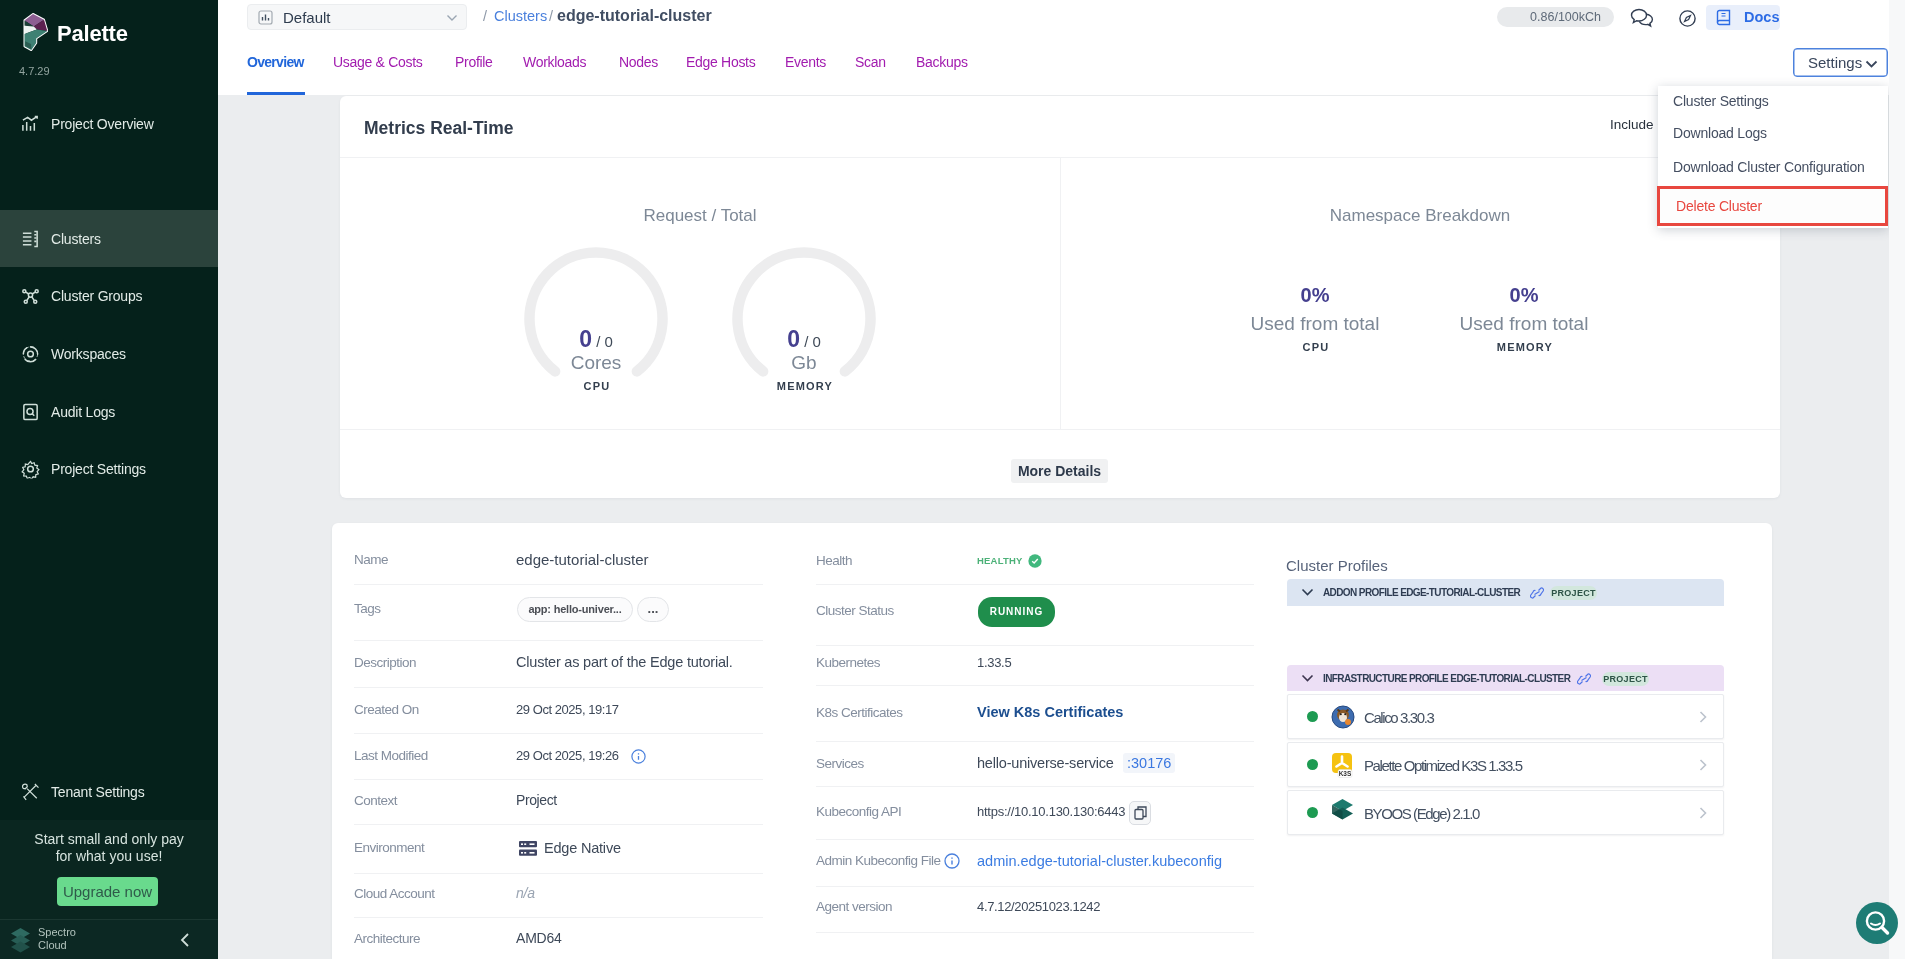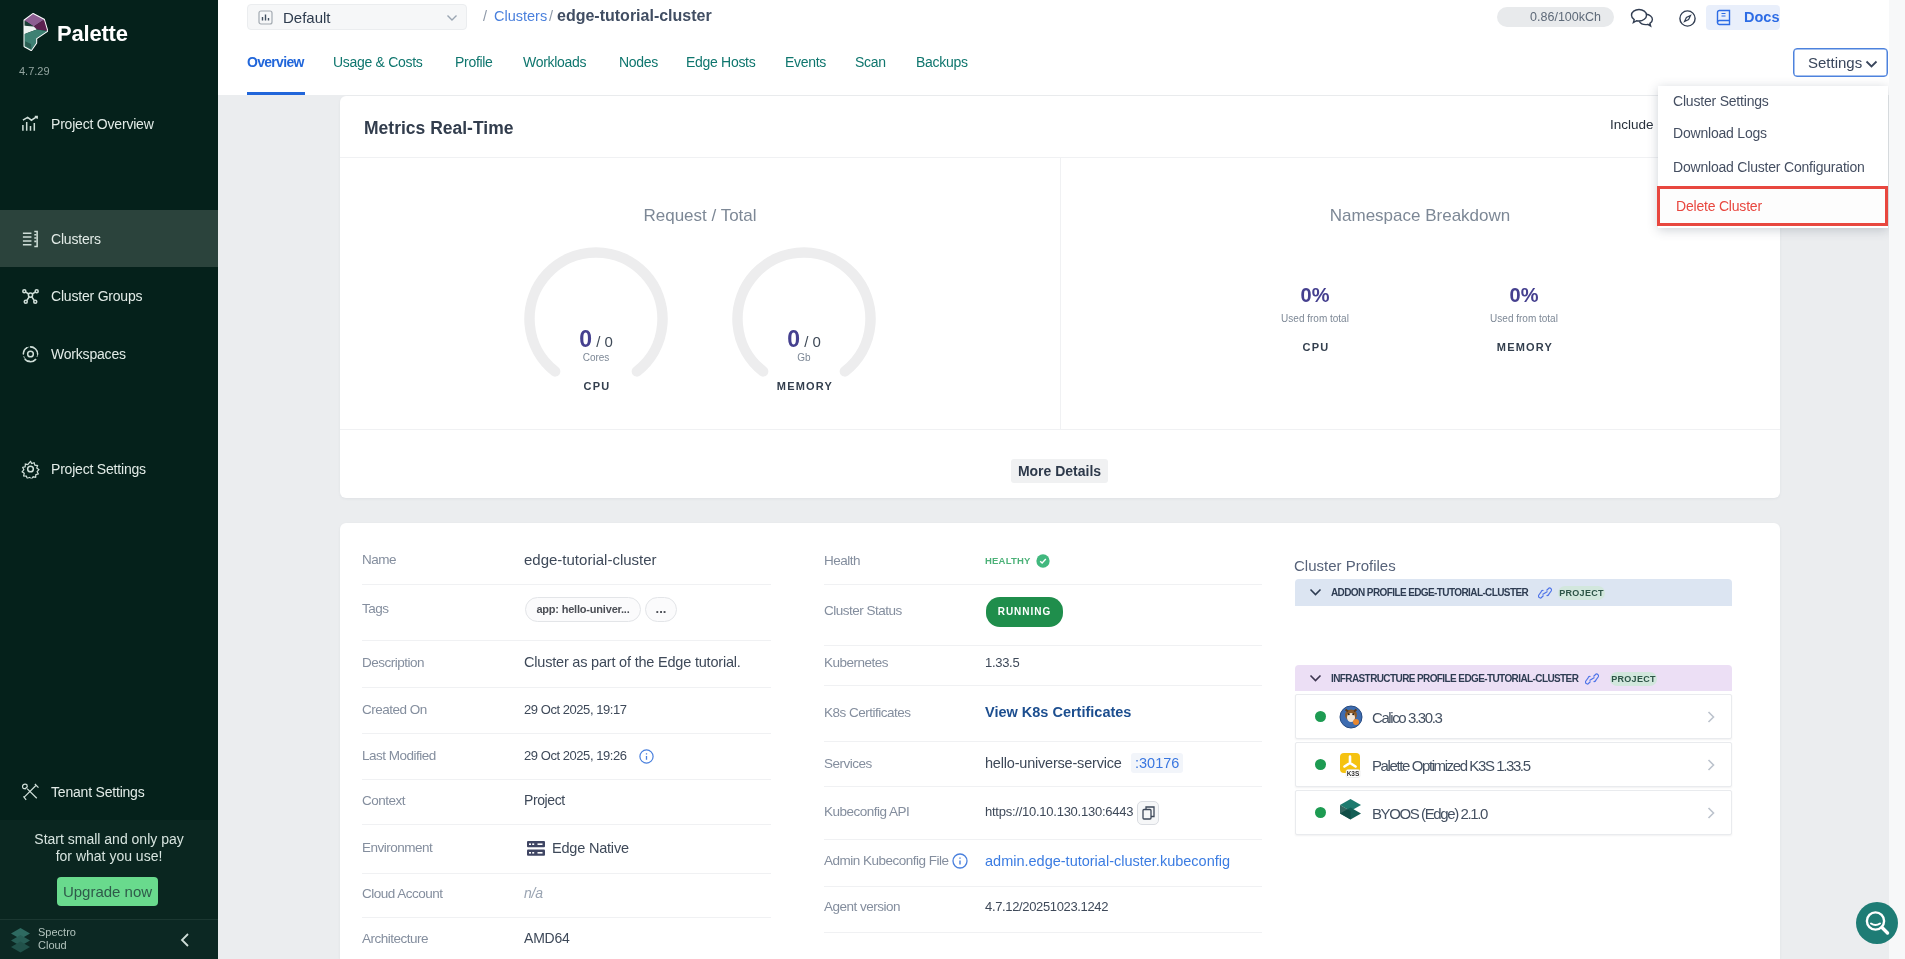--- a/index.html
+++ b/index.html
@@ -24,41 +24,41 @@
 
 #topwhite { position:absolute; left:218px; top:0; width:1687px; height:95px; background:#fff; }
 #selbox { position:absolute; left:29px; top:4px; width:220px; height:26px; background:#f6f7f8; border:1px solid #ebedef; border-radius:4px; }
 #crumb { position:absolute; left:0; top:7px; font-size:14.5px; color:#8e99a8; }
 #crumb .cl { color:#4a80dd; }
 #crumb b { color:#414e63; font-size:16px; font-weight:bold; letter-spacing:0; }
 #pill { position:absolute; left:1279px; top:7px; width:117px; height:20px; background:#e8eaec; border-radius:11px; color:#5e6a79; font-size:12.5px; text-align:right; line-height:20px; padding-right:13px; }
 #docsbtn { position:absolute; left:1488px; top:5px; width:74px; height:25px; background:#e9effb; border-radius:4px; color:#2d6ce5; font-size:14.5px; font-weight:bold; line-height:25px; text-align:left; padding-left:38px; }
 
 
-.tab { font-size:14px; color:#0f766e; letter-spacing:-0.3px; position:absolute; top:54px; }
+.tab { font-size:14px; color:#a21caf; letter-spacing:-0.3px; position:absolute; top:54px; }
 .tab.on { color:#2166da; font-weight:bold; letter-spacing:-0.7px; }
 #tabline { position:absolute; left:29px; top:92px; width:58px; height:3px; background:#2166da; }
 
 
 #setbtn { position:absolute; left:1793px; top:48px; width:95px; height:29px; box-shadow:inset 0 0 0 .5px #4d82dd; background:#fff; border:1px solid #4d82dd; border-radius:4px; z-index:40; color:#39465c; font-size:15px; line-height:27px; text-align:left; padding-left:14px; }
 #menu { position:absolute; left:1658px; top:86px; width:230px; height:142px; background:#fff; box-shadow:0 2px 10px rgba(60,70,90,.25); z-index:41; }
 #menu .mi { position:absolute; left:15px; font-size:14px; letter-spacing:-0.2px; color:#454f62; white-space:nowrap; }
 #delbox { position:absolute; left:1657px; top:186px; width:231px; height:40px; border:3px solid #e8473f; z-index:42; background:#fdfdfd; }
 #delbox span { position:absolute; left:16px; top:9px; color:#e8473f; font-size:14px; letter-spacing:-0.2px; }
 
 
 .card { position:absolute; background:#fff; border-radius:6px; box-shadow:0 1px 3px rgba(40,50,60,.06); }
 #mcard { left:340px; top:96px; width:1440px; height:402px; }
-#dcard { left:340px; top:523px; width:1440px; height:436px; border-bottom-left-radius:0; border-bottom-right-radius:0; }
+#dcard { left:332px; top:523px; width:1440px; height:436px; border-bottom-left-radius:0; border-bottom-right-radius:0; }
 .hline { position:absolute; background:#f0f1f3; height:1px; }
 .vline { position:absolute; background:#f0f1f3; width:1px; }
 .ring { position:absolute; width:146px; height:146px; }
 .bignum { color:#45408f; font-weight:bold; }
 .capt { position:absolute; font-size:11px; font-weight:bold; color:#333f4e; letter-spacing:1.2px; }
-.sub { position:absolute; font-size:10px; color:#7d8896; }
+.sub { position:absolute; font-size:19px; color:#7d8896; }
 #moredet { position:absolute; left:671px; top:363px; width:97px; height:24px; background:#f0f1f2; border-radius:3px; font-size:14px; color:#2d394a; text-align:center; line-height:24px; font-weight:bold; }
 
 
 .phead { position:absolute; left:955px; width:437px; height:27px; }
 .prow { position:absolute; left:955px; width:437px; background:#fff; border:1px solid #e9ebee; border-radius:2px; box-shadow:0 1px 2px rgba(50,60,70,.07); }
 .pdot { position:absolute; left:19px; top:50%; margin-top:-5.5px; width:11px; height:11px; border-radius:50%; background:#1d9b52; }
 .picon { position:absolute; left:43px; top:50%; transform:translateY(-50%); }
 .ptxt { position:absolute; left:76px; top:50%; transform:translateY(-50%); color:#445061; font-size:15px; letter-spacing:-1.4px; }
 .pchev { position:absolute; left:411px; top:50%; transform:translateY(-50%); }
 .phead .ht { position:absolute; left:36px; top:8px; font-size:10px; font-weight:bold; letter-spacing:-0.6px; color:#2e3c52; }
@@ -356,20 +356,28 @@
     <svg class="nico" viewBox="0 0 20 20">
         <circle cx="10" cy="9" r="2.2"></circle>
         <circle cx="3.5" cy="5" r="1.6"></circle>
         <circle cx="16.5" cy="5" r="1.6"></circle>
         <circle cx="5" cy="16" r="1.6"></circle>
         <circle cx="15" cy="16" r="1.6"></circle>
         <path d="M8.2 7.9 L5 5.9 M11.8 7.9 L15 5.9 M8.7 10.8 L6 14.8 M11.3 10.8 L14 14.8"></path>
       </svg>
     <div class="ntxt">Cluster Groups</div>
   </div>
+  <div class="nav-item" style="top:383px;">
+    <svg class="nico" viewBox="0 0 20 20">
+        <rect x="3" y="2" width="14" height="16" rx="1.5"></rect>
+        <circle cx="9.5" cy="9.5" r="3.2"></circle>
+        <path d="M11.8 11.8 L14 14"></path>
+      </svg>
+    <div class="ntxt">Audit Logs</div>
+  </div>
   <div class="nav-item" style="top:440px;">
     <svg class="nico" viewBox="0 0 20 20">
         <circle cx="10" cy="10" r="3"></circle>
         <path d="M10 2 L11.2 4.2 L13.8 3.4 L14.6 6 L17.4 6.4 L16.6 9 L18.8 10.6 L17 12.8 L18.2 15.2 L15.6 16 L15.4 18.8 L12.8 18.2 L11.2 20.4 L9 18.8 L6.6 20 L5.6 17.4 L2.8 17.2 L3.4 14.6 L1.2 13 L3 10.8 L1.8 8.4 L4.4 7.6 L4.6 4.8 L7.2 5.4 L8.8 3.2 Z" stroke-width="1.3"></path>
       </svg>
     <div class="ntxt">Project Settings</div>
   </div>
   <div class="nav-item" style="top:763px;">
     <svg class="nico" viewBox="0 0 20 20">
         <path d="M6.2 2.4 A2.6 2.6 0 1 0 2.4 6.2 L4.5 6.6 L6.6 4.5 Z" stroke-width="1.3"></path>

